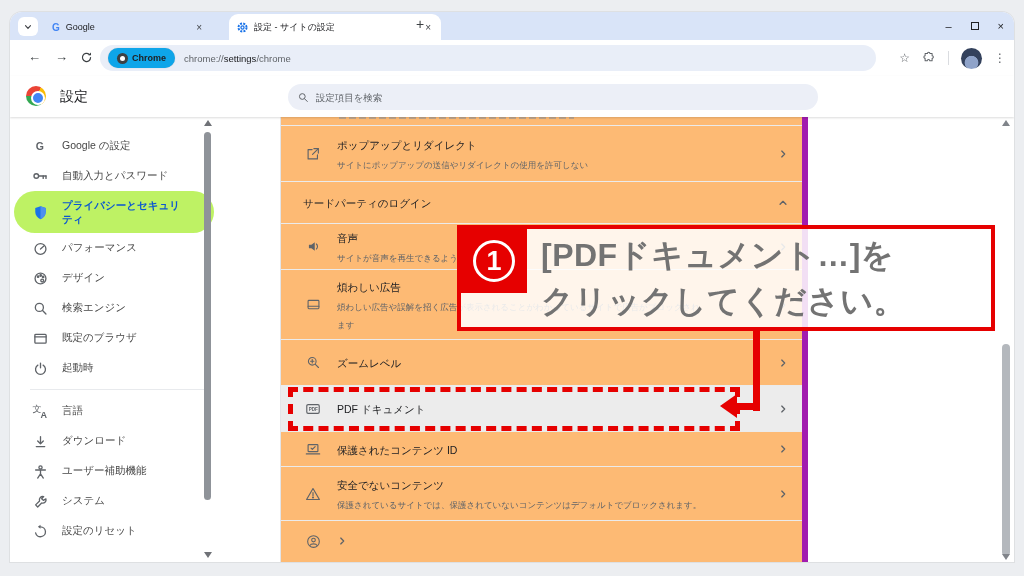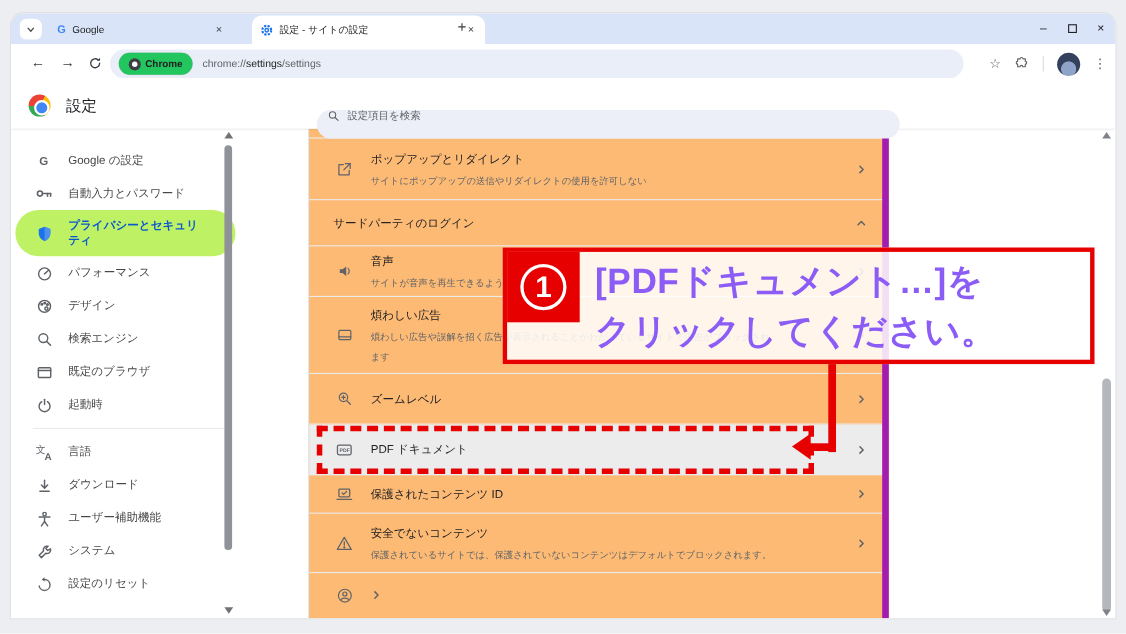--- a/index.html
+++ b/index.html
@@ -25,21 +25,21 @@
   .newtab { position:absolute; left:400px; top:4px; font-size:14px; color:#3c4043; width:20px; text-align:center; }
   .wincontrols { position:absolute; right:10px; top:0; height:28px; display:flex; align-items:center; gap:19px; }
   .wc { font-size:11px; color:#202124; }
   .wc-max { width:8px; height:8px; border:1.2px solid #202124; display:inline-block; }
 
   
   .toolbar { position:absolute; left:0; top:28px; width:100%; height:36px; background:#fff; }
   .navic { position:absolute; top:9px; font-size:13px; color:#3c4043; }
   .omnibox { position:absolute; left:90px; top:5px; width:776px; height:26px; background:#e9eef8;
     border-radius:13px; display:flex; align-items:center; padding-left:8px; }
-  .chip { background:#22c55e; border-radius:10px; height:20px; display:flex; align-items:center;
+  .chip { background:#0ea5e9; border-radius:10px; height:20px; display:flex; align-items:center;
     gap:4px; padding:0 9px; box-shadow:0 0 1px rgba(0,0,0,.25); }
   .chip .chipt { font-size:9px; font-weight:bold; color:#202124; }
   .mono-chrome { width:11px; height:11px; border-radius:50%; background:#3c4043; position:relative; }
   .mono-chrome:after { content:""; position:absolute; left:3px; top:3px; width:5px; height:5px;
     border-radius:50%; background:#fff; }
   .url { font-size:9.5px; color:#5f6368; margin-left:9px; white-space:nowrap; }
   .url .host { color:#202124; }
   .tb-right { position:absolute; right:8px; top:0; height:36px; display:flex; align-items:center; gap:12px; }
   .tb-right .glyph { font-size:12px; color:#5f6368; }
   .vsep { width:1px; height:14px; background:#dadce0; }
@@ -48,21 +48,21 @@
 
   
   .appheader { position:absolute; left:0; top:64px; width:100%; height:41px; background:#fff;
     box-shadow:0 1px 2px rgba(0,0,0,.14); z-index:3; }
   .chromelogo { position:absolute; left:16px; top:10px; width:20px; height:20px; border-radius:50%;
     background:conic-gradient(from 30deg,#fbbc05 0 120deg,#34a853 120deg 240deg,#ea4335 240deg 360deg); }
   .chromelogo:after { content:""; position:absolute; left:5px; top:5px; width:10px; height:10px;
     border-radius:50%; background:#4285f4; border:2px solid #fff; }
   .apptitle { position:absolute; left:50px; top:12px; font-size:14px; color:#202124; }
   .searchbox { position:absolute; left:278px; top:8px; width:530px; height:26px; background:#eceff7;
-    border-radius:13px; display:flex; align-items:flex-start; padding:0 10px; gap:7px;margin-top:16px; }
+    border-radius:13px; display:flex; align-items:center; padding:0 10px; gap:7px; }
   .searchbox input { border:none; outline:none; background:transparent; font-size:9.5px;
     color:#202124; width:100%; font-family:inherit; }
   .searchbox input::placeholder { color:#5f6368; opacity:1; }
 
   
   .main { position:absolute; left:0; top:105px; width:100%; bottom:0; background:#fff; }
 
   
   .sidebar { position:absolute; left:0; top:0; width:220px; padding-top:14px; }
   .sb-item { display:flex; align-items:center; height:30px; padding-left:22px; gap:14px;
@@ -118,21 +118,21 @@
   .vline { left:753px; top:329px; width:7px; height:82px; background:var(--red); }
   .hline { left:736px; top:403px; width:22px; height:7px; background:var(--red); }
   .ahead { left:720px; top:394px; width:0; height:0; border-top:12px solid transparent;
     border-bottom:12px solid transparent; border-right:17px solid var(--red); }
   .annbox { left:457px; top:225px; width:538px; height:106px; border:4px solid var(--red);
     background:rgba(255,255,255,.86); display:flex; align-items:flex-start; }
   .badge { width:66px; height:64px; background:var(--red); display:flex; align-items:center;
     justify-content:center; flex:none; }
   .bnum { width:42px; height:42px; border:3px solid #fff; border-radius:50%; color:#fff;
     font-size:27px; font-weight:bold; display:flex; align-items:center; justify-content:center; }
-  .anntext { padding:3px 0 0 14px; font-size:32px; font-weight:800; color:#8b5cf6;
+  .anntext { padding:3px 0 0 14px; font-size:32px; font-weight:800; color:#737373;
     line-height:1.44; white-space:nowrap; letter-spacing:.5px; }
 </style>
 </head>
 <body>
 
 <div id="screen" style="--red:#e60000;">
   <div class="window">
 
     <div class="tabstrip">
       <div class="tabsearch">
@@ -166,21 +166,21 @@
       <span class="navic" style="left:45px;">→</span>
       <svg class="navic" style="left:70px; top:11px;" width="13" height="13" viewBox="0 0 16 16">
         <path d="M13 8a5 5 0 1 1-1.6-3.7" fill="none" stroke="#3c4043" stroke-width="1.5" stroke-linecap="round"></path>
         <path d="M13.5 1.8v3.4h-3.4z" fill="#3c4043"></path>
       </svg>
       <div class="omnibox">
         <div class="chip">
           <span class="mono-chrome"></span>
           <span class="chipt">Chrome</span>
         </div>
-        <div class="url"><span>chrome://</span><span class="host">settings</span><span>/settings</span></div>
+        <div class="url"><span>chrome://</span><span class="host">settings</span><span>/chrome</span></div>
       </div>
       <div class="tb-right">
         <span class="glyph">☆</span>
         <svg width="14" height="14" viewBox="0 0 18 18">
           <path d="M7 3.2a1.6 1.6 0 0 1 3.2 0H13v3a1.6 1.6 0 0 1 0 3.2v3H10a1.6 1.6 0 0 0-3.2 0H4v-3a1.6 1.6 0 0 1 0-3.2v-3z" fill="none" stroke="#5f6368" stroke-width="1.3" stroke-linejoin="round"></path>
         </svg>
         <span class="vsep"></span>
         <span class="avatar"></span>
         <span class="glyph">⋮</span>
       </div>

